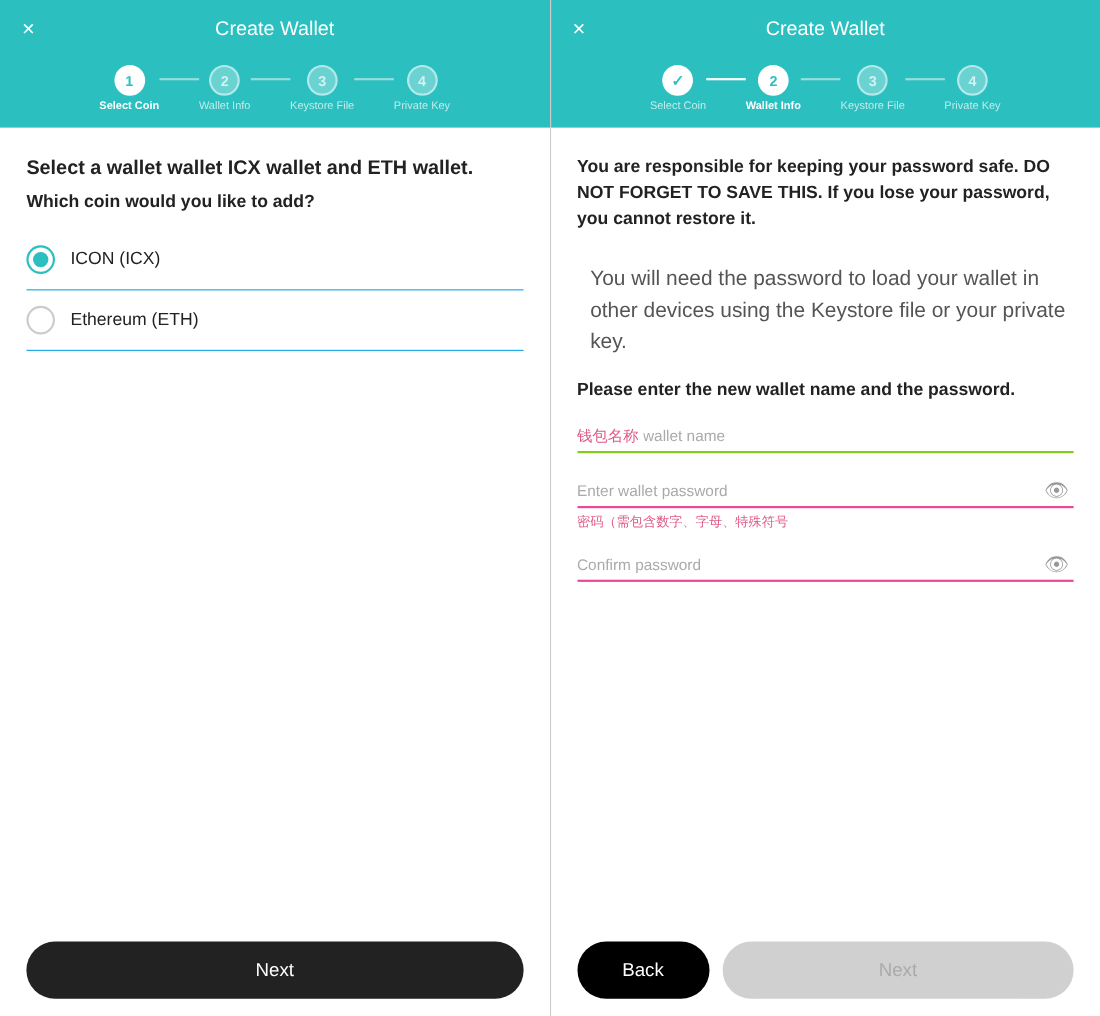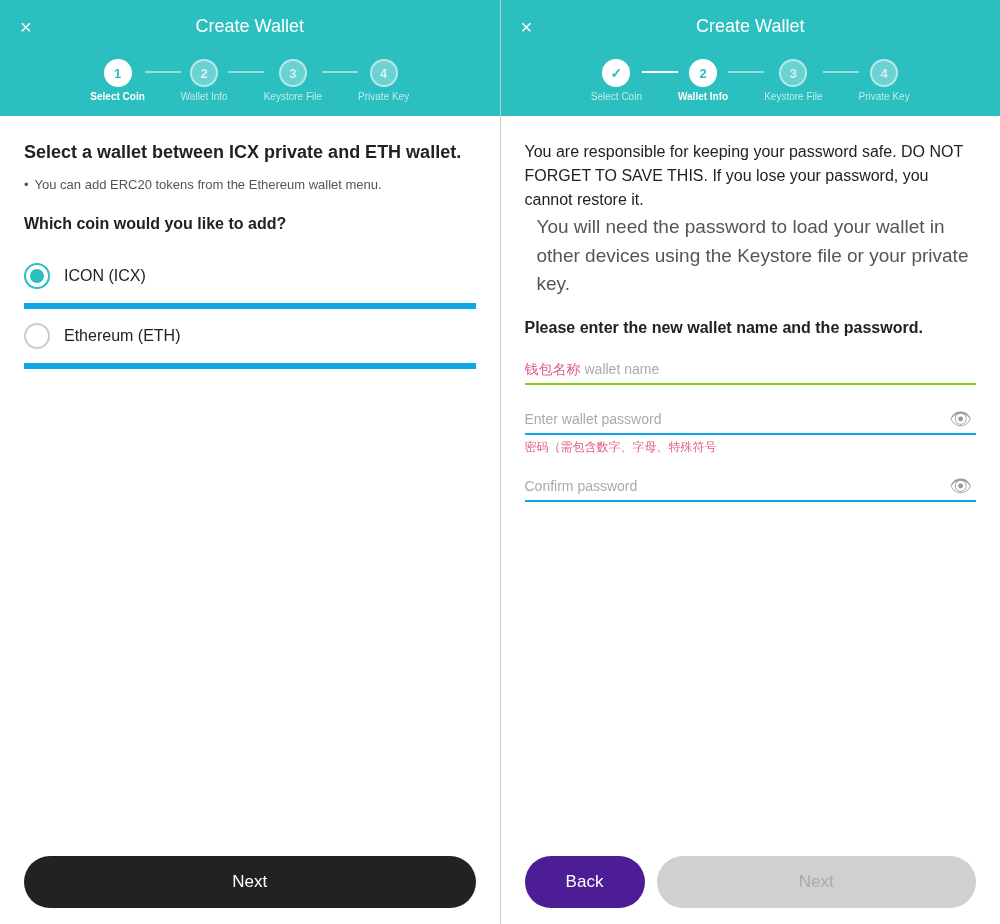--- a/index.html
+++ b/index.html
@@ -146,21 +146,21 @@
       font-size: 16px;
       font-weight: 700;
       color: #222;
       margin-bottom: 16px;
     }
     .radio-option {
       display: flex;
       align-items: center;
       gap: 14px;
       padding: 14px 0;
-      border-bottom: 6px solid #0ea5e9;
+      border-bottom: 1px solid #0ea5e9;
       cursor: pointer;
     }
     .radio-option:first-of-type {
       border-top: none;
     }
     .radio-circle {
       width: 26px;
       height: 26px;
       border-radius: 50%;
       border: 2px solid #ccc;
@@ -178,42 +178,42 @@
       border-radius: 50%;
       background: #2bbfbf;
     }
     .radio-label {
       font-size: 16px;
       color: #222;
     }
     
     .warning-bold {
       font-size: 16px;
-      font-weight: 400;
+      font-weight: 700;
       color: #222;
       line-height: 1.5;
-      margin-bottom: 1px;
+      margin-bottom: 28px;
     }
     .warning-note {
       font-size: 19px;
       color: #555;
       line-height: 1.5;
       margin-bottom: 18px;
       padding-left: 12px;
     }
     .wallet-prompt {
       font-size: 16px;
       font-weight: 700;
       color: #222;
       margin-bottom: 16px;
       line-height: 1.4;
     }
     .input-wrapper {
       position: relative;
-      border-bottom: 2px solid #0ea5e9;
+      border-bottom: 2px solid #ec4899;
     }
     .input-wrapper input {
       width: 100%;
       border: none;
       outline: none;
       font-size: 14px;
       padding: 6px 36px 6px 0;
       color: #333;
       background: transparent;
     }
@@ -271,21 +271,21 @@
       color: white;
       border: none;
       border-radius: 28px;
       padding: 16px 0;
       font-size: 17px;
       font-weight: 500;
       cursor: pointer;
       text-align: center;
     }
     .btn-back {
-      background: #4c1d95;
+      background: #000000;
       color: white;
       border: none;
       border-radius: 28px;
       padding: 16px 24px;
       font-size: 17px;
       font-weight: 500;
       cursor: pointer;
       min-width: 120px;
     }
     .btn-disabled {
@@ -348,22 +348,21 @@
         <div class="step">
           <div class="step-circle inactive">
             <span>4</span>
           </div>
           <span class="step-label inactive">Private Key</span>
         </div>
       </div>
     </div>
 
     <div class="panel-content">
-      <div class="intro-heading">Select a wallet between ICX private and ETH wallet.</div>
-      <div class="intro-note">You can add ERC20 tokens from the Ethereum wallet menu.</div>
+      <div class="intro-heading">Select a wallet wallet ICX wallet and ETH wallet.</div>
       <div class="coin-question">Which coin would you like to add?</div>
 
       <div class="radio-option">
         <div class="radio-circle selected">
           <div class="radio-inner"></div>
         </div>
         <span class="radio-label">ICON (ICX)</span>
       </div>
 
       <div class="radio-option">

